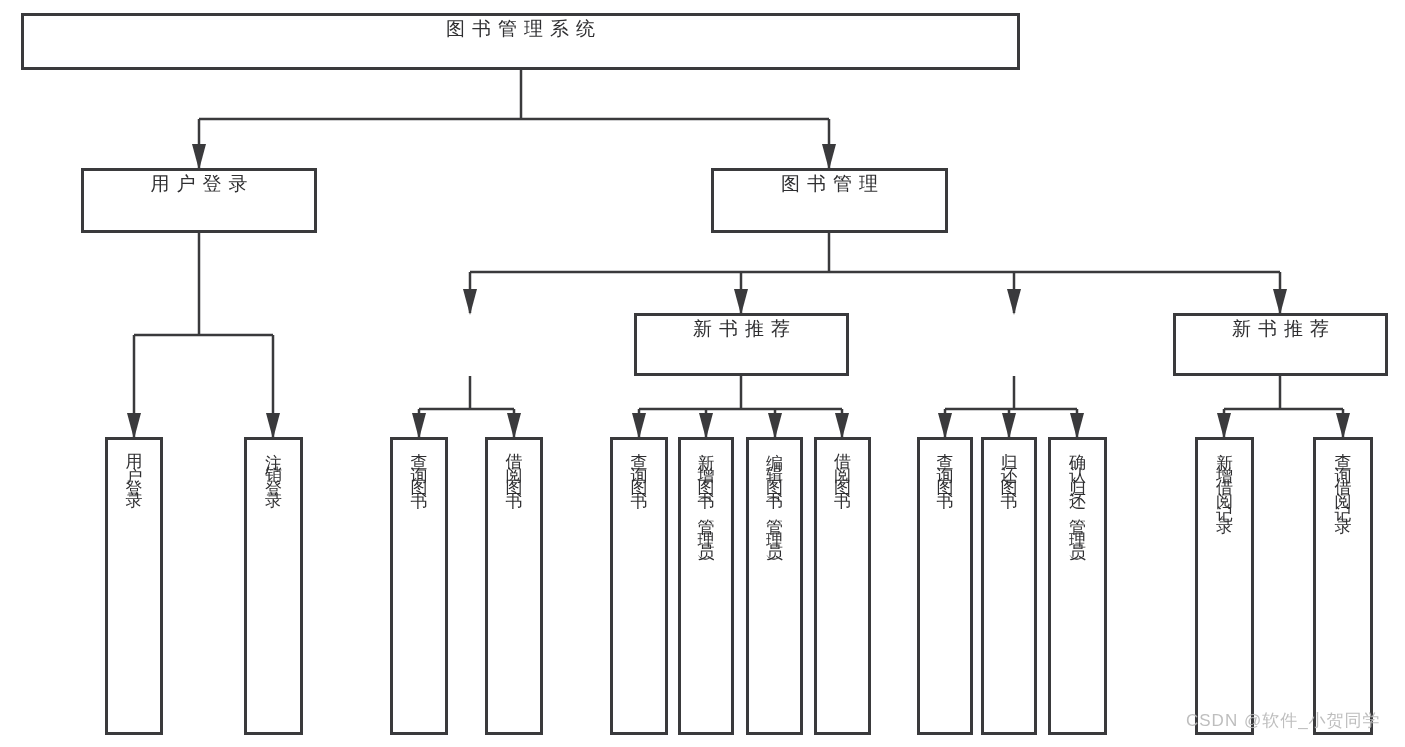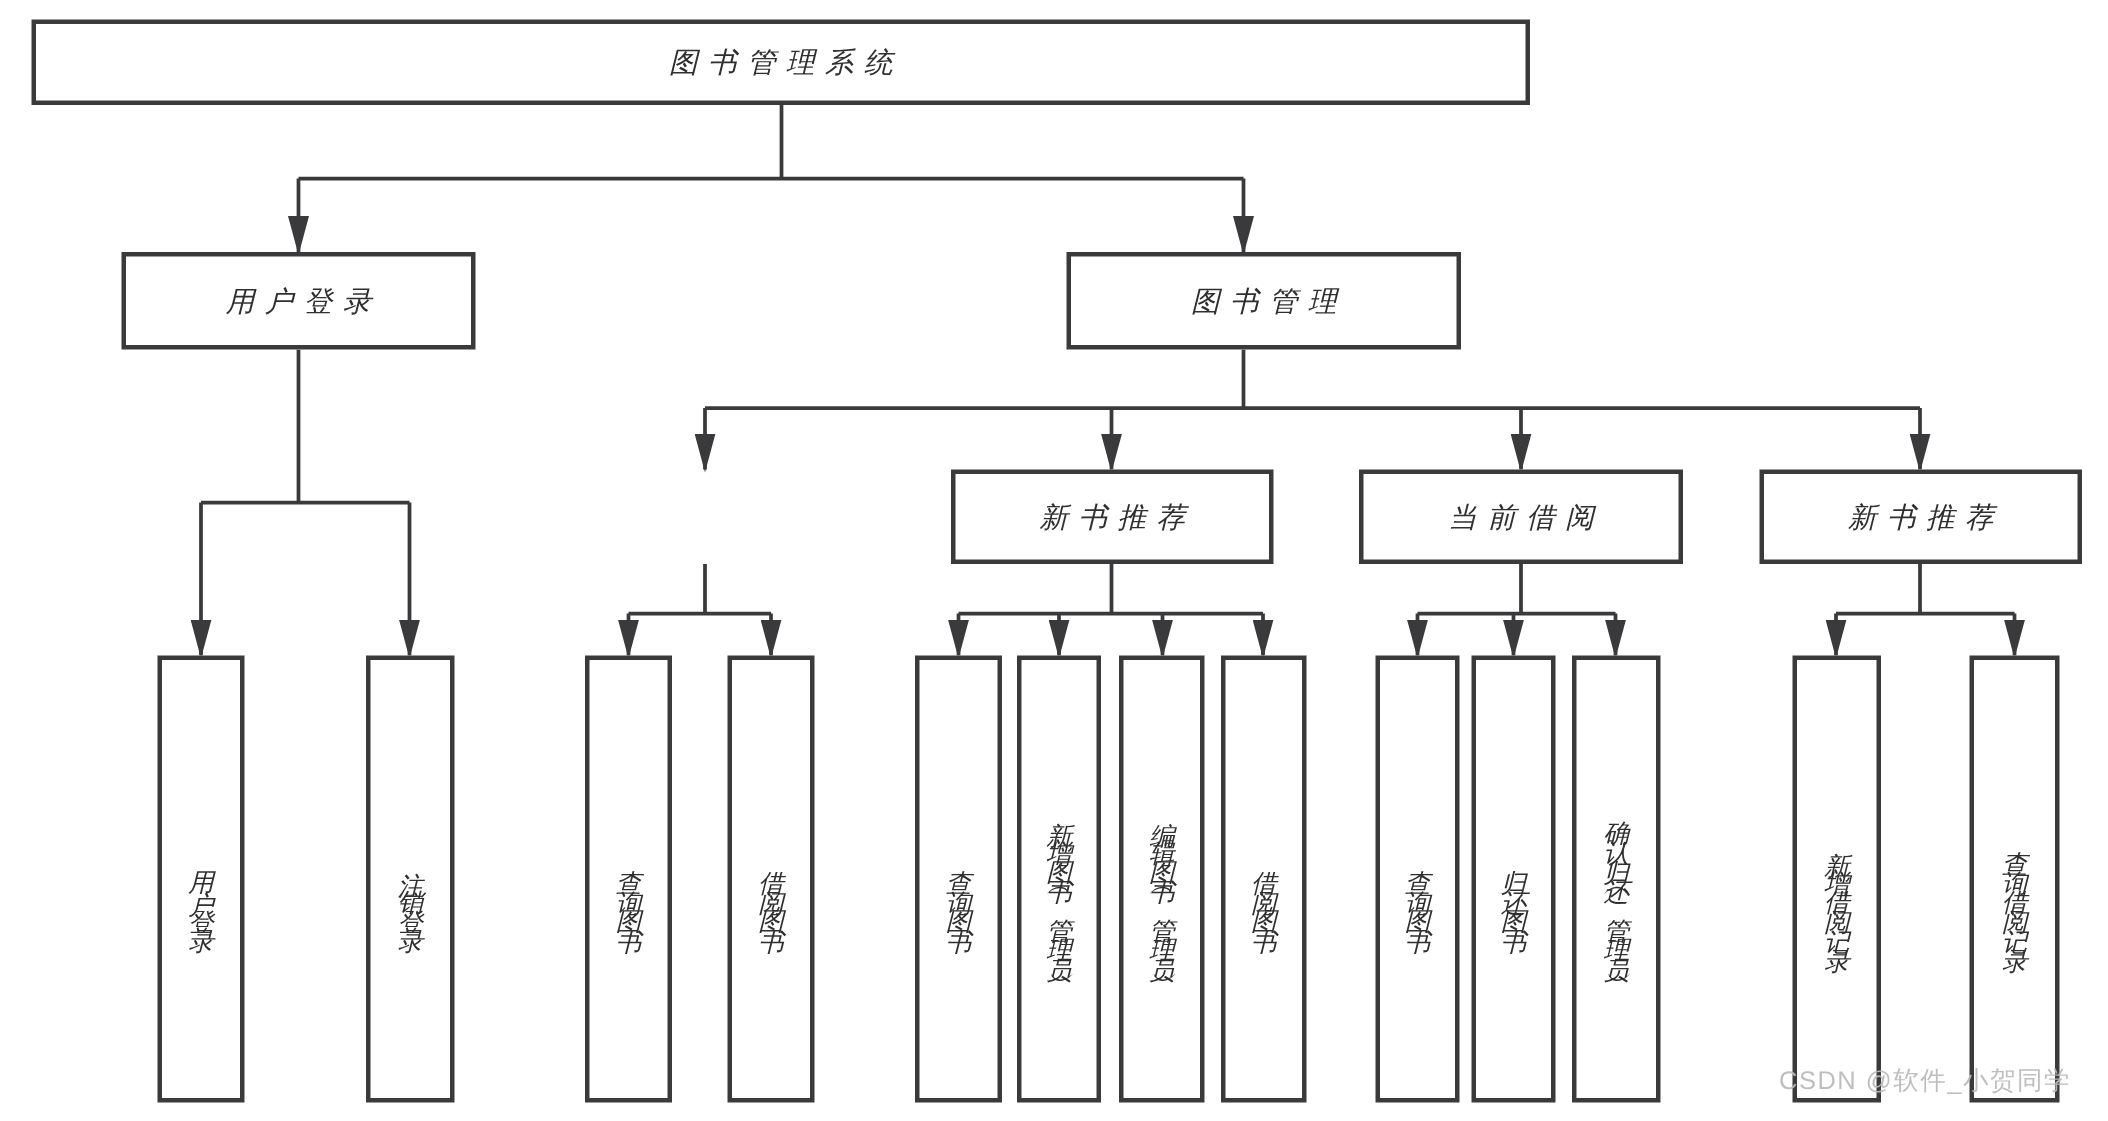--- a/index.html
+++ b/index.html
@@ -15,24 +15,23 @@
     color:var(--c-line,#3a3a3c);
     z-index:1;
   }
   .connectors line{stroke:currentColor;stroke-width:2.5;}
   .connectors marker path{fill:var(--c-line,#3a3a3c);}
   .box{
     position:absolute;
     box-sizing:border-box;
     background:var(--c-box_bg,#ffffff);
     border:3px solid var(--c-line,#3a3a3c);
-    display:flex;align-items:center;justify-content:center;
+    display:flex;justify-content:center;
     z-index:2;
     color:var(--c-text,#2f2f31);
-    font-style:italic;
   }
   .box.h span{
     font-size:19px;
     letter-spacing:7px;
     margin-right:-7px;
     white-space:nowrap;
   }
   .box.v span{
     writing-mode:vertical-rl;
     text-orientation:mixed;
@@ -105,29 +104,26 @@
     <line x1="1343" y1="409" x2="1343" y2="437" marker-end="url(#ah)"></line>
   </svg>
 
   <div class="box h" style="left:21px;top:13px;width:999px;height:57px">
     <span>图书管理系统</span>
   </div>
 
   <div class="box h" style="left:81px;top:168px;width:236px;height:65px">
     <span>用户登录</span>
   </div>
-  <div class="box h" style="left:711px;top:168px;width:263px;height:65px">
+  <div class="box h" style="left:711px;top:168px;width:237px;height:65px">
     <span>图书管理</span>
   </div>
 
   <div class="box h" style="left:634px;top:313px;width:215px;height:63px">
     <span>新书推荐</span>
-  </div>
-  <div class="box h" style="left:906px;top:313px;width:216px;height:63px">
-    <span>当前借阅</span>
   </div>
   <div class="box h" style="left:1173px;top:313px;width:215px;height:63px">
     <span>新书推荐</span>
   </div>
 
   <div class="box v" style="left:105px;top:437px;width:58px;height:298px">
     <span>用户登录</span>
   </div>
   <div class="box v" style="left:244px;top:437px;width:59px;height:298px">
     <span>注销登录</span>

